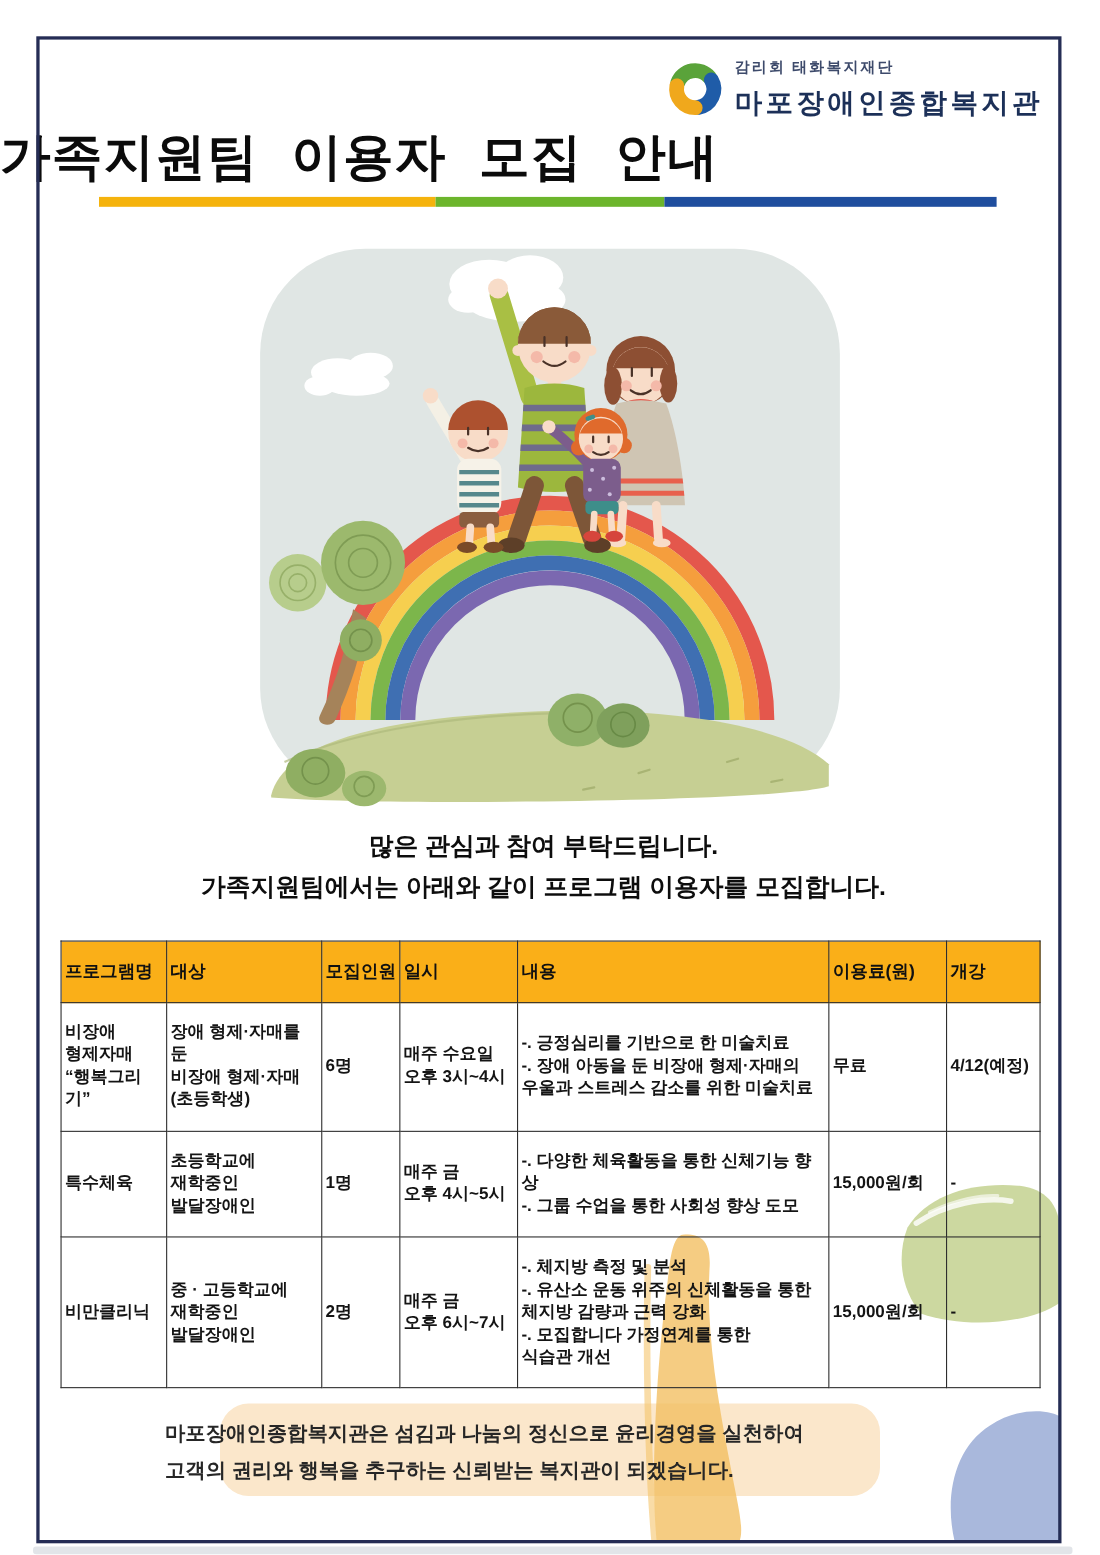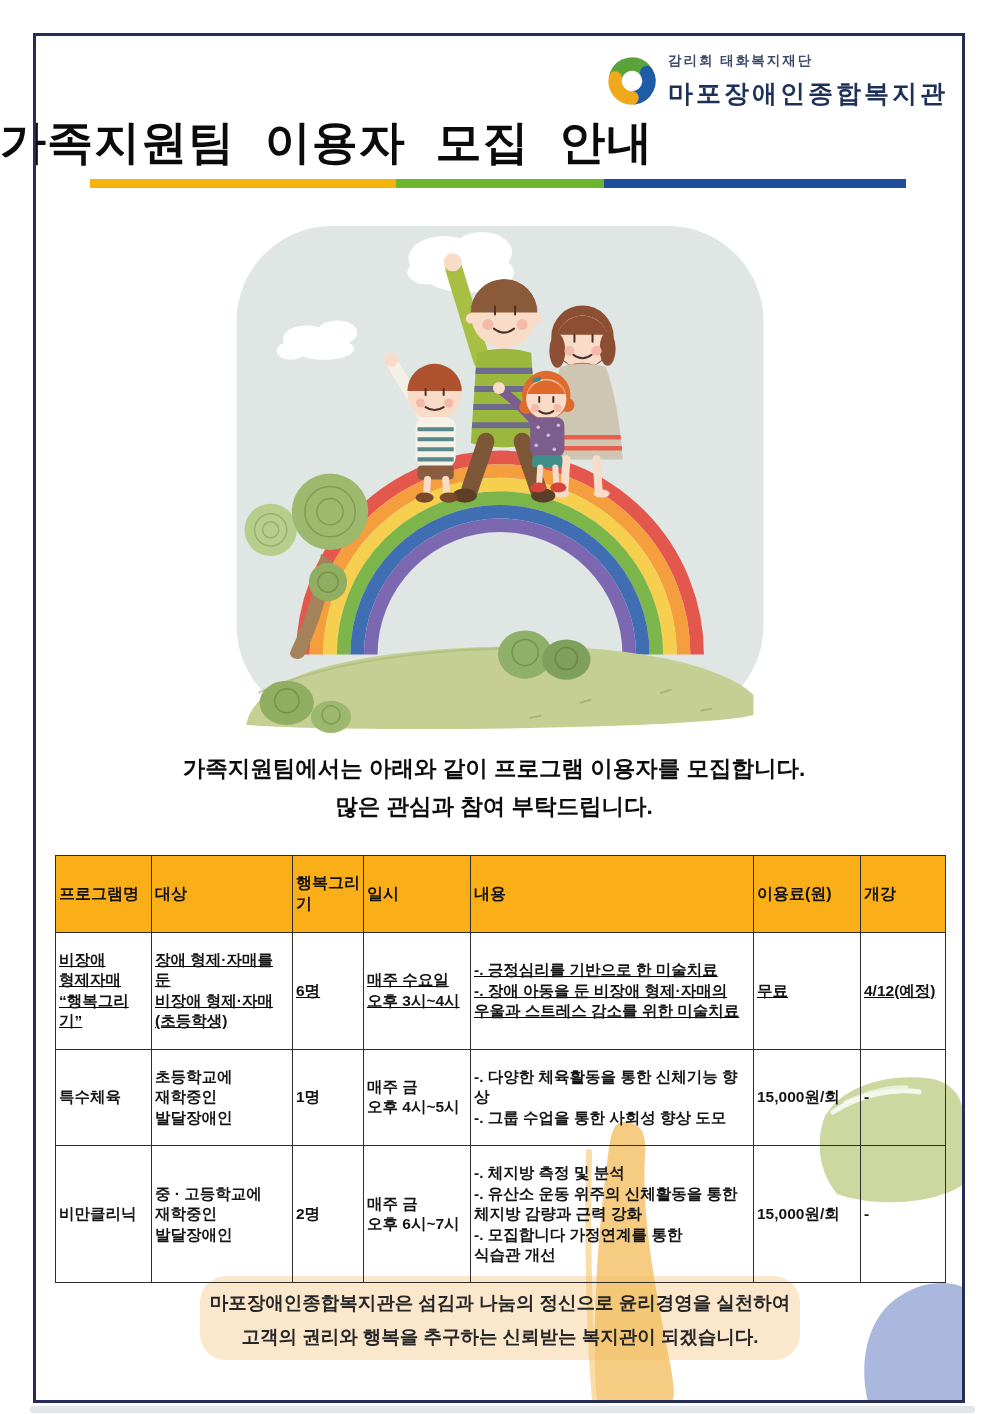--- a/index.html
+++ b/index.html
@@ -25,21 +25,21 @@
   .tablewrap{left:55px;top:855px;}
   table{border-collapse:collapse;table-layout:fixed;width:890px;background:transparent;}
   th,td{border:1.5px solid #2e2e2e;text-align:left;vertical-align:middle;white-space:pre-line;padding:17px 3px;box-sizing:border-box;}
   th{background:#FAAF18;font-weight:800;font-size:16px;height:36px;color:#111;}
   td{font-size:15.5px;font-weight:600;line-height:1.32;color:#141414;}
   
   .contact{left:62px;top:1231px;font-size:19px;font-weight:700;color:#121212;}
   .bullet{font-size:12px;vertical-align:2px;margin-right:10px;}
   
   .mission-box{left:200px;top:1276px;width:600px;height:84px;border-radius:26px;background:#fbe7cb;}
-  .mission-text{left:150px;top:1286px;width:700px;text-align:center;font-size:18.5px;font-weight:700;line-height:34px;color:#262626;white-space:pre-line;}
+  .mission-text{left:150px;top:1286px;width:700px;font-size:18.5px;font-weight:700;line-height:34px;color:#262626;white-space:pre-line;}
   .bottom-strip{left:30px;top:1406px;width:945px;height:7px;background:#c6cbd3;opacity:.5;border-radius:3px;}
 </style>
 </head>
 <body>
 
 <div class="page">
 
   <svg class="abs z1" style="left:815px;top:1072px;" width="150" height="136" viewBox="0 0 150 136">
     <path d="M10,44 C28,14 70,2 112,6 C135,9 148,22 149,48 L149,112 C120,132 62,136 22,122 C4,100 0,70 10,44 Z" fill="#ccd8a0"></path>
     <path d="M18,40 C45,22 80,16 104,20" fill="none" stroke="#ffffff" stroke-width="5" stroke-linecap="round" opacity=".8"></path>
@@ -237,46 +237,46 @@
           <circle cx="324" cy="228" r="1.8"></circle>
         </g>
       <rect x="302" y="234" width="30" height="12" rx="4" fill="#3e8e8a"></rect>
       <path d="M310 246 L309 262 M325 246 L326 262" stroke="#f8dcc8" stroke-width="6" stroke-linecap="round"></path>
       <ellipse cx="308" cy="266" rx="8" ry="5" fill="#d6453c"></ellipse>
         <ellipse cx="328" cy="266" rx="8" ry="5" fill="#d6453c"></ellipse>
     </g>
   </svg>
 
   <div class="abs z3 intro">
+    <div>많은 관심과 참여 부탁드립니다.</div>
     <div>가족지원팀에서는 아래와 같이 프로그램 이용자를 모집합니다.</div>
-    <div>많은 관심과 참여 부탁드립니다.</div>
   </div>
 
   <div class="abs z3 tablewrap">
     <table>
       <colgroup>
         <col style="width:96px">
           <col style="width:141px">
           <col style="width:71px">
           <col style="width:107px">
           <col style="width:283px">
           <col style="width:107px">
           <col style="width:85px">
       </colgroup>
       <tbody>
           <tr>
         <th>프로그램명</th>
         <th>대상</th>
-        <th>행복그리기</th>
+        <th>모집인원</th>
         <th>일시</th>
         <th>내용</th>
         <th>이용료(원)</th>
         <th>개강</th>
       </tr>
-      <tr style="height:76px;text-decoration:underline;">
+      <tr style="height:76px;">
         <td>비장애
 형제자매
 “행복그리기”</td>
         <td>장애 형제·자매를 둔
 비장애 형제·자매
 (초등학생)</td>
         <td>6명</td>
         <td>매주 수요일
 오후 3시~4시</td>
         <td>-. 긍정심리를 기반으로 한 미술치료

